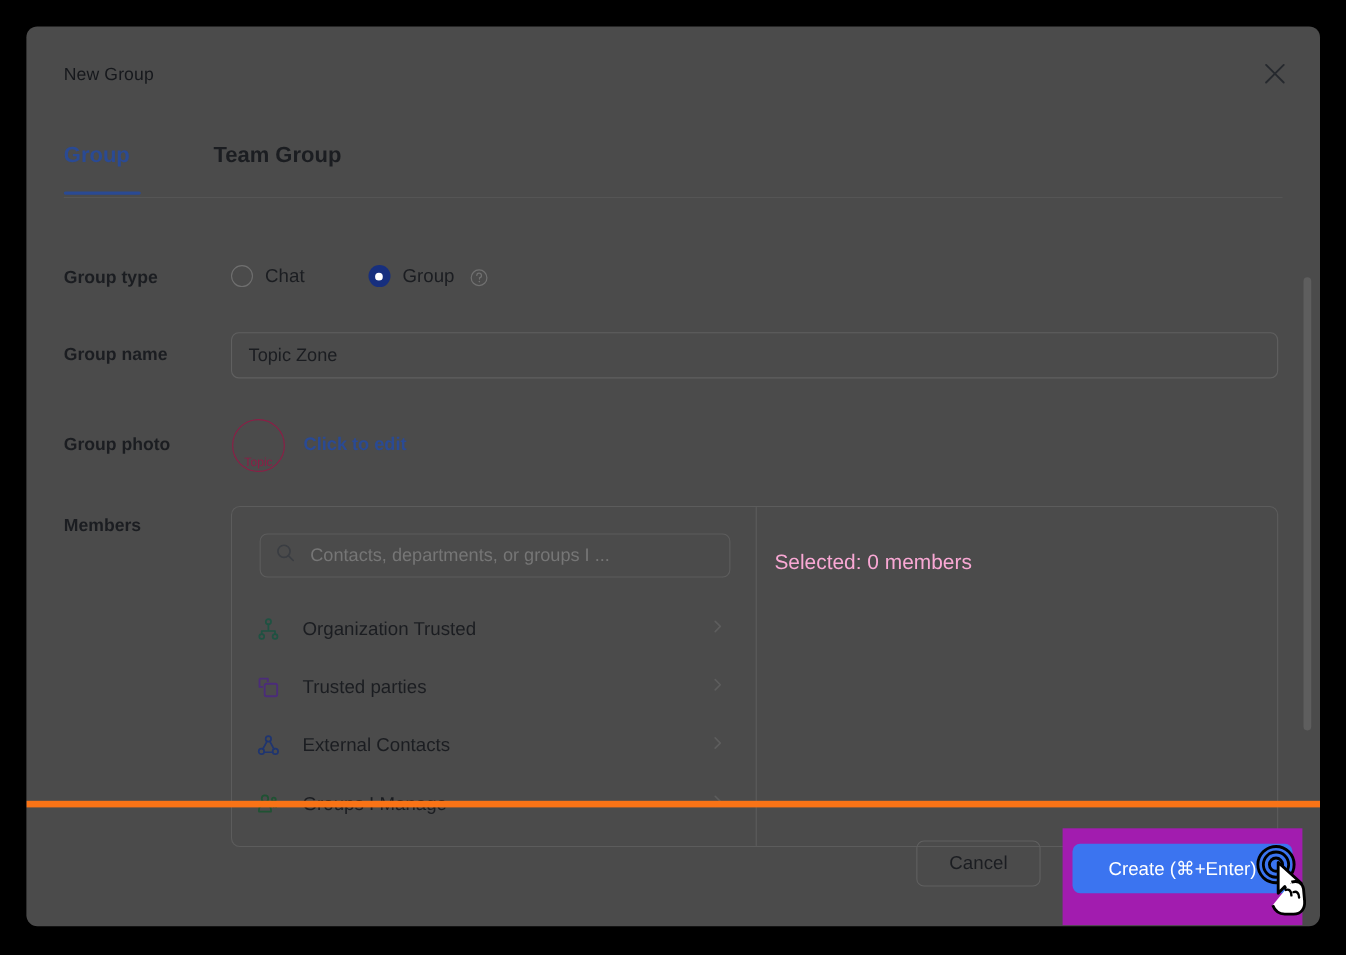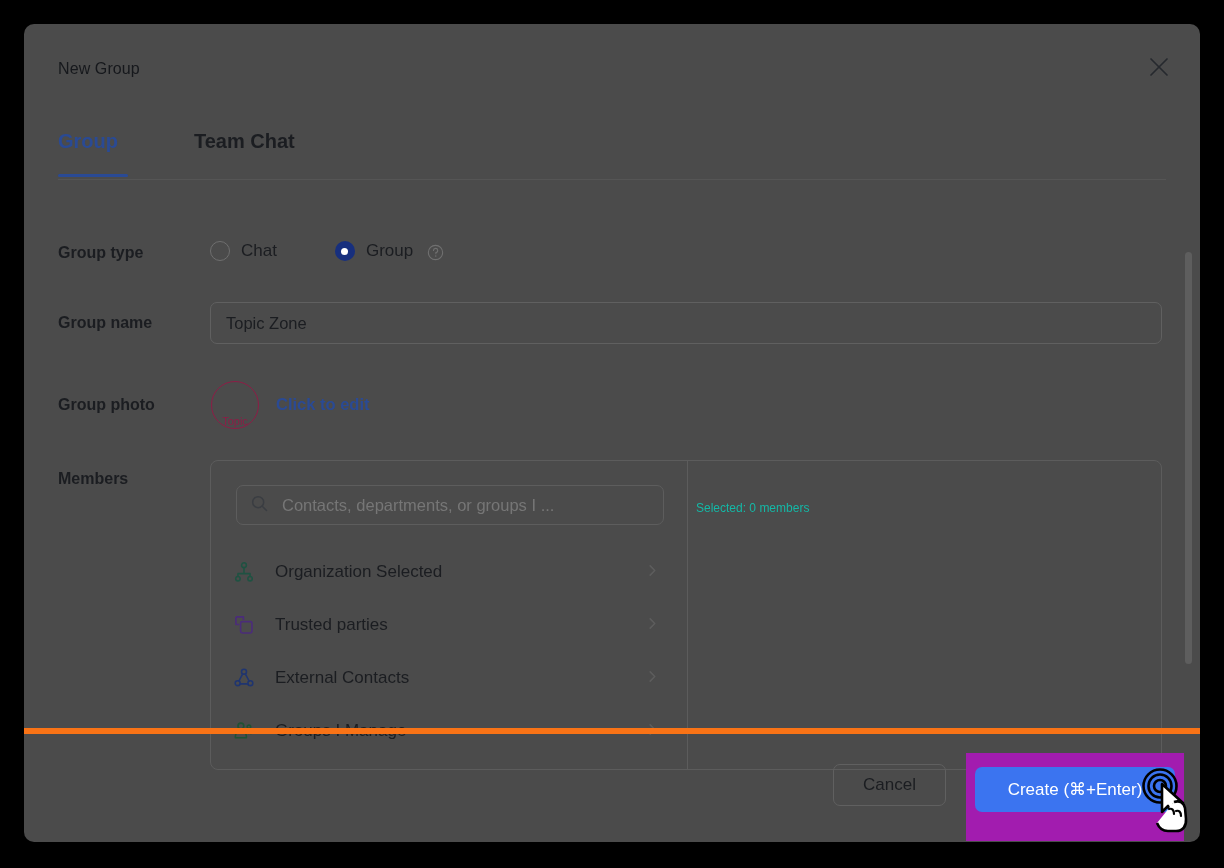--- a/index.html
+++ b/index.html
@@ -157,22 +157,22 @@
   .cat-list { position: absolute; left: 20px; top: 84px; width: 436px; }
   .cat-row {
     display: flex; align-items: center;
     height: 53px; cursor: pointer; padding-right: 8px;
   }
   .cat-icon { width: 26px; height: 26px; display:flex; align-items:center; justify-content:center; flex:0 0 auto; }
   .cat-label { margin-left: 18px; font-size: 17px; color: #1b1d21; flex: 1; }
   .cat-chev { flex: 0 0 auto; }
 
   .selected-count {
-    position: absolute; left: 8px; top: 40px;
-    font-size: 12px; color: #14b8a6;
+    position: absolute; left: 16px; top: 40px;
+    font-size: 19px; color: #f9a8d4;
   }
 
   
   .scrollbar-track {
     position: absolute; right: 8px; top: 56px;
     width: 7px; height: 560px;
   }
   .scrollbar-thumb {
     position: absolute; left: 0; top: 16px;
     width: 7px; height: 412px;
@@ -225,21 +225,21 @@
       <div class="close-btn">
         <svg width="24" height="24" viewBox="0 0 24 24" fill="none" stroke="#26292e" stroke-width="1.7" stroke-linecap="round">
           <line x1="4" y1="4" x2="20" y2="20"></line>
           <line x1="20" y1="4" x2="4" y2="20"></line>
         </svg>
       </div>
     </div>
 
     <div class="tabs">
       <div class="tab t0">Group</div>
-      <div class="tab t1">Team Chat</div>
+      <div class="tab t1">Team Group</div>
       <div class="tab-underline"></div>
     </div>
     <div class="tabs-rule"></div>
 
     <div class="dlg-body">
 
       <div class="row-label" style="top:64px">Group type</div>
       <div class="radio-group">
         <div class="radio-opt">
           <span class="radio-mark"></span>
@@ -285,21 +285,21 @@
 
             <div class="cat-row">
               <span class="cat-icon">
                 <svg width="22" height="22" viewBox="0 0 24 24" fill="none" stroke="#1f5242" stroke-width="1.7">
                   <circle cx="12" cy="4.6" r="2.6"></circle>
                   <circle cx="5.4" cy="19.3" r="2.4"></circle>
                   <circle cx="18.6" cy="19.3" r="2.4"></circle>
                   <path d="M12 7.2v4.4M5.4 16.9v-3.1h13.2v3.1M12 11.6v2.2" stroke-linecap="round" stroke-linejoin="round"></path>
                 </svg>
               </span>
-              <span class="cat-label">Organization Selected</span>
+              <span class="cat-label">Organization Trusted</span>
               <span class="cat-chev">
                 <svg width="13" height="13" viewBox="0 0 14 14" fill="none" stroke="#5d5d5d" stroke-width="1.6" stroke-linecap="round" stroke-linejoin="round">
                   <polyline points="4.5,2 9.5,7 4.5,12"></polyline>
                 </svg>
               </span>
             </div>
 
             <div class="cat-row">
               <span class="cat-icon">
                 <svg width="22" height="22" viewBox="0 0 24 24" fill="none" stroke="#4b2c7a" stroke-width="1.8" stroke-linejoin="round">

